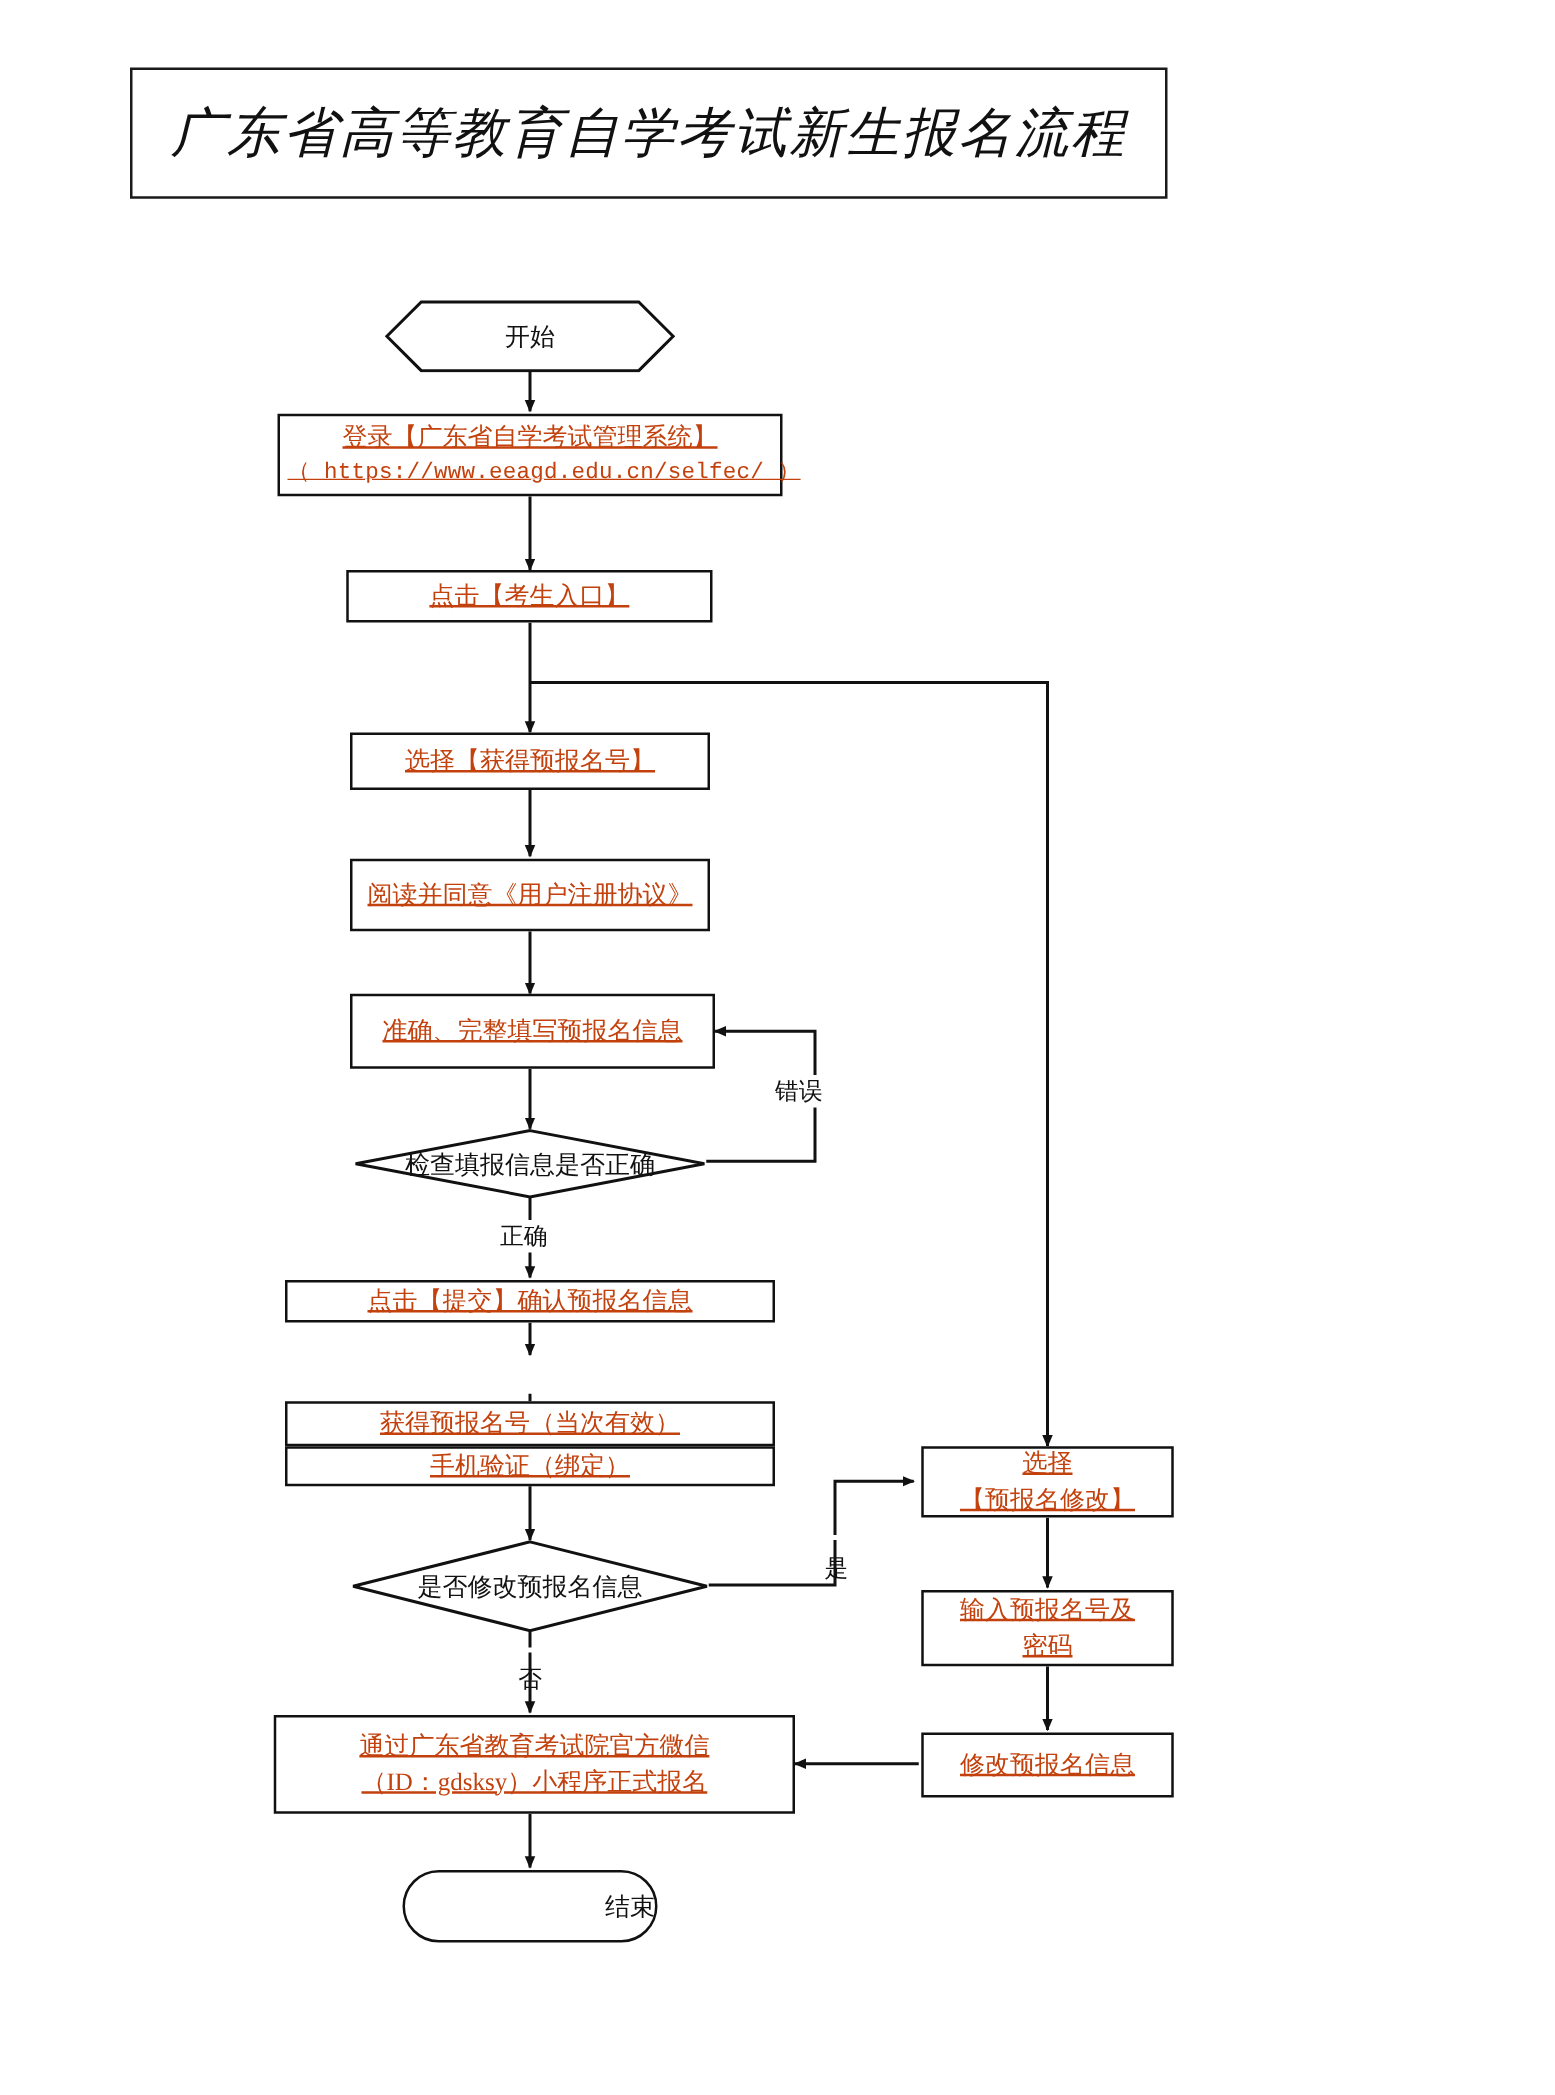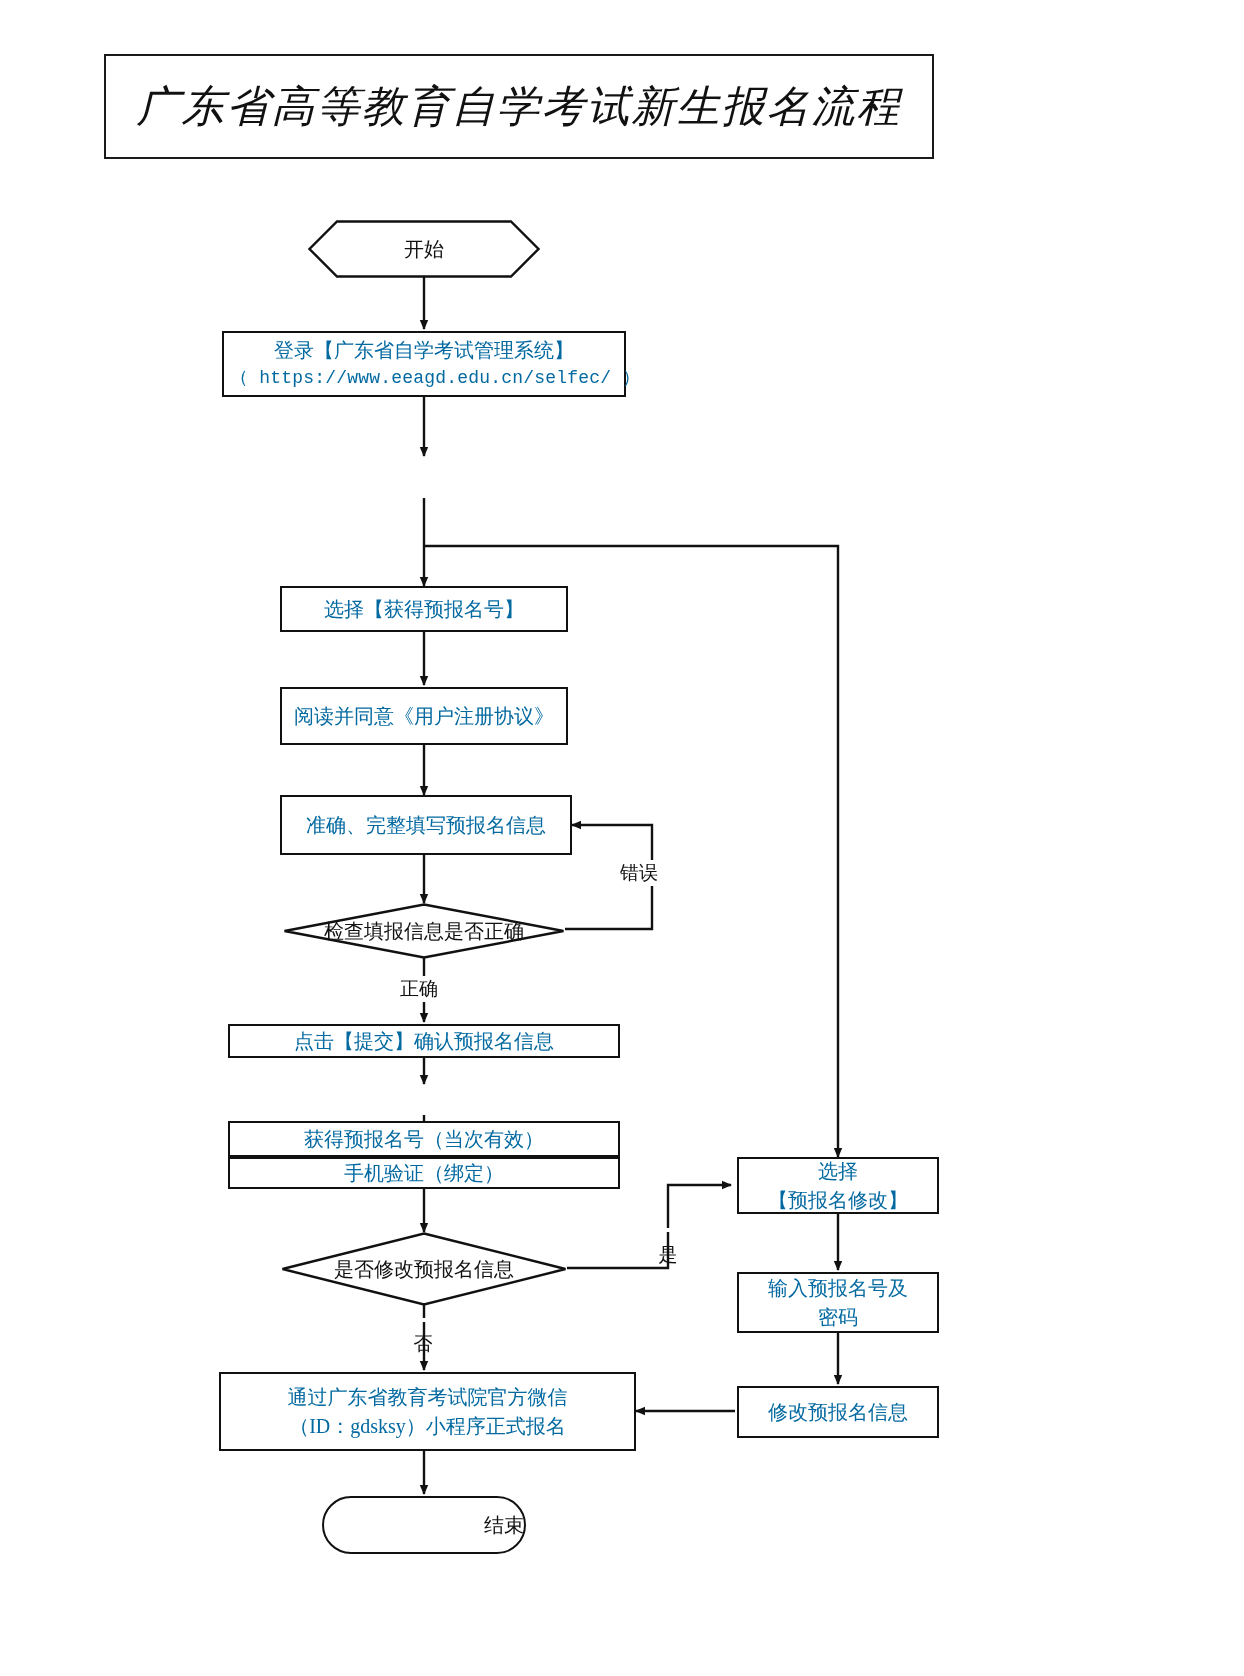--- a/index.html
+++ b/index.html
@@ -50,42 +50,44 @@
     box-sizing: border-box;
     border: 2px solid #111111;
     background: #ffffff;
     display: flex;
     align-items: center;
     justify-content: center;
     text-align: center;
     font-size: 20px;
     line-height: 1.45;
     font-family: "Liberation Serif", "DejaVu Serif", serif;
-    color: #0369a1;
+    color: #c2410c;
     padding: 2px 6px;
+    text-decoration: underline;
   }
   .node .lines {
     display: block;
     width: 100%;
   }
   .node .l1, .node .l2 {
     display: block;
     white-space: nowrap;
   }
   .mono {
     font-family: "Liberation Mono", "DejaVu Sans Mono", monospace;
     font-size: 18px;
     letter-spacing: 0.2px;
   }
 
   
   .hex {
     position: absolute;
     width: 232px;
     height: 58px;
+    margin-top: 20px;
   }
   .hex svg { display: block; width: 100%; height: 100%; }
   .hex .hexlabel {
     position: absolute;
     inset: 0;
     display: flex;
     align-items: center;
     justify-content: center;
     font-size: 20px;
     color: #111111;
@@ -207,20 +209,23 @@
     <div class="hexlabel">开始</div>
   </div>
 
   <div class="node" style="left:222px; top:331px; width:404px; height:66px;">
     <span class="lines">
       <span class="l1">登录【广东省自学考试管理系统】</span>
       <span class="l2 mono">（ https://www.eeagd.edu.cn/selfec/ ）</span>
     </span>
   </div>
 
+  <div class="node" style="left:277px; top:456px; width:293px; height:42px;">
+    <span>点击【考生入口】</span>
+  </div>
 
   <div class="node" style="left:280px; top:586px; width:288px; height:46px;">
     <span>选择【获得预报名号】</span>
   </div>
 
   <div class="node" style="left:280px; top:687px; width:288px; height:58px;">
     <span>阅读并同意《用户注册协议》</span>
   </div>
 
   <div class="node" style="left:280px; top:795px; width:292px; height:60px;">

